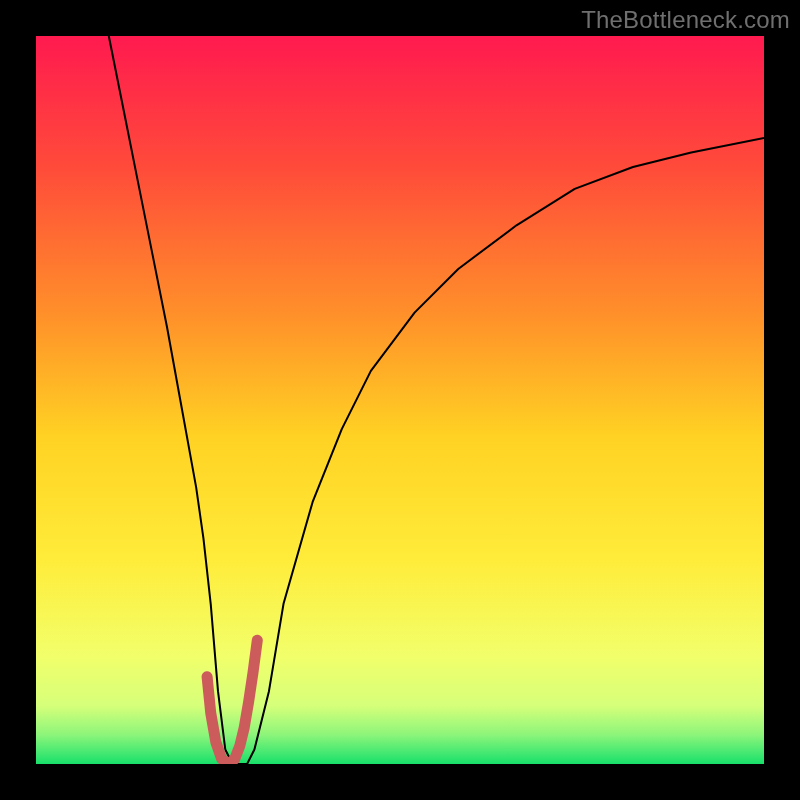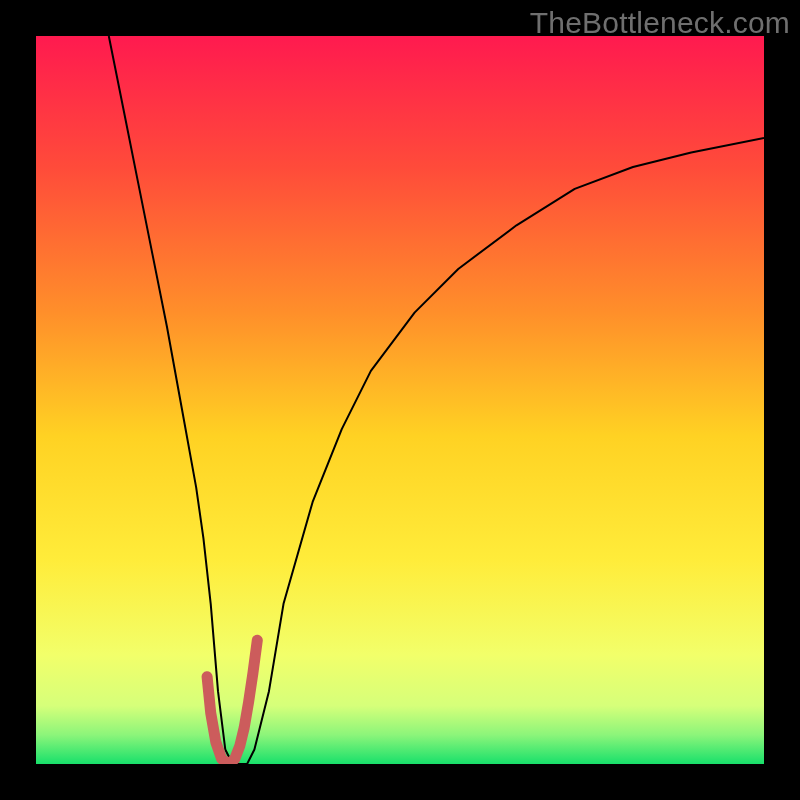--- a/index.html
+++ b/index.html
@@ -17,21 +17,21 @@
     top: 0;
     width: 800px;
     height: 800px;
     background: #000;
   }
   .watermark {
     position: absolute;
     top: 6px;
     right: 10px;
     color: #6f6f6f;
-    font-size: 30px;
+    font-size: 24px;
     letter-spacing: 0.2px;
   }
   .plot-wrap {
     position: absolute;
     left: 36px;
     top: 36px;
     width: 728px;
     height: 728px;
   }
   svg {

